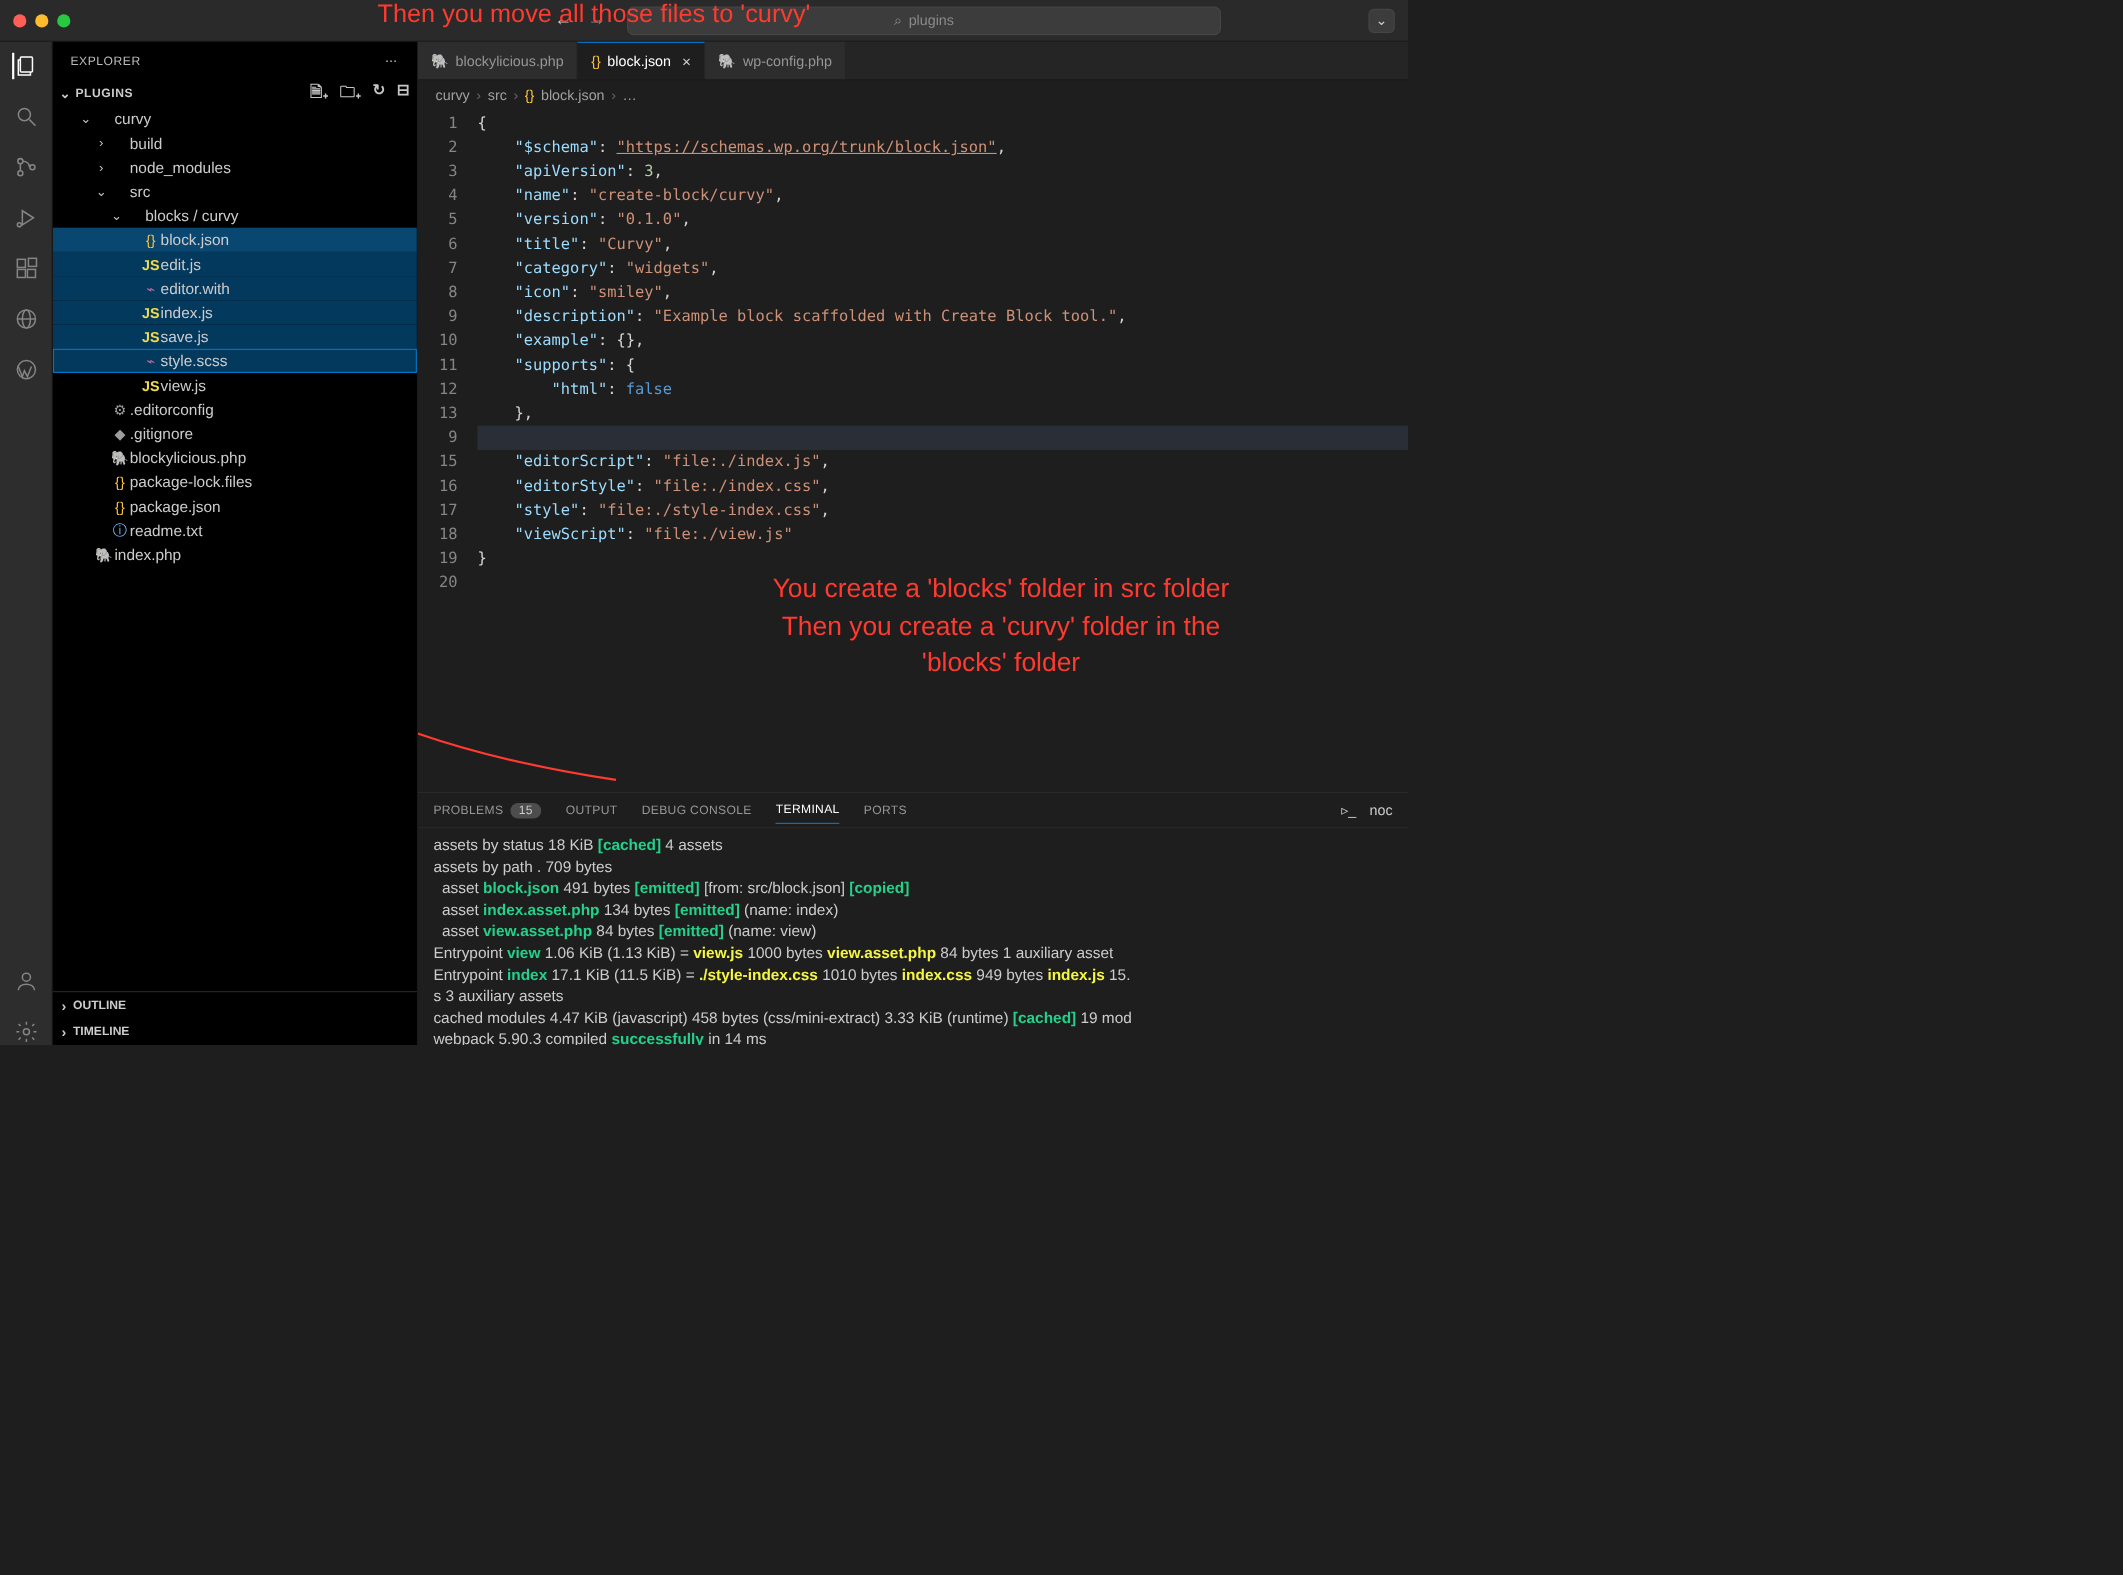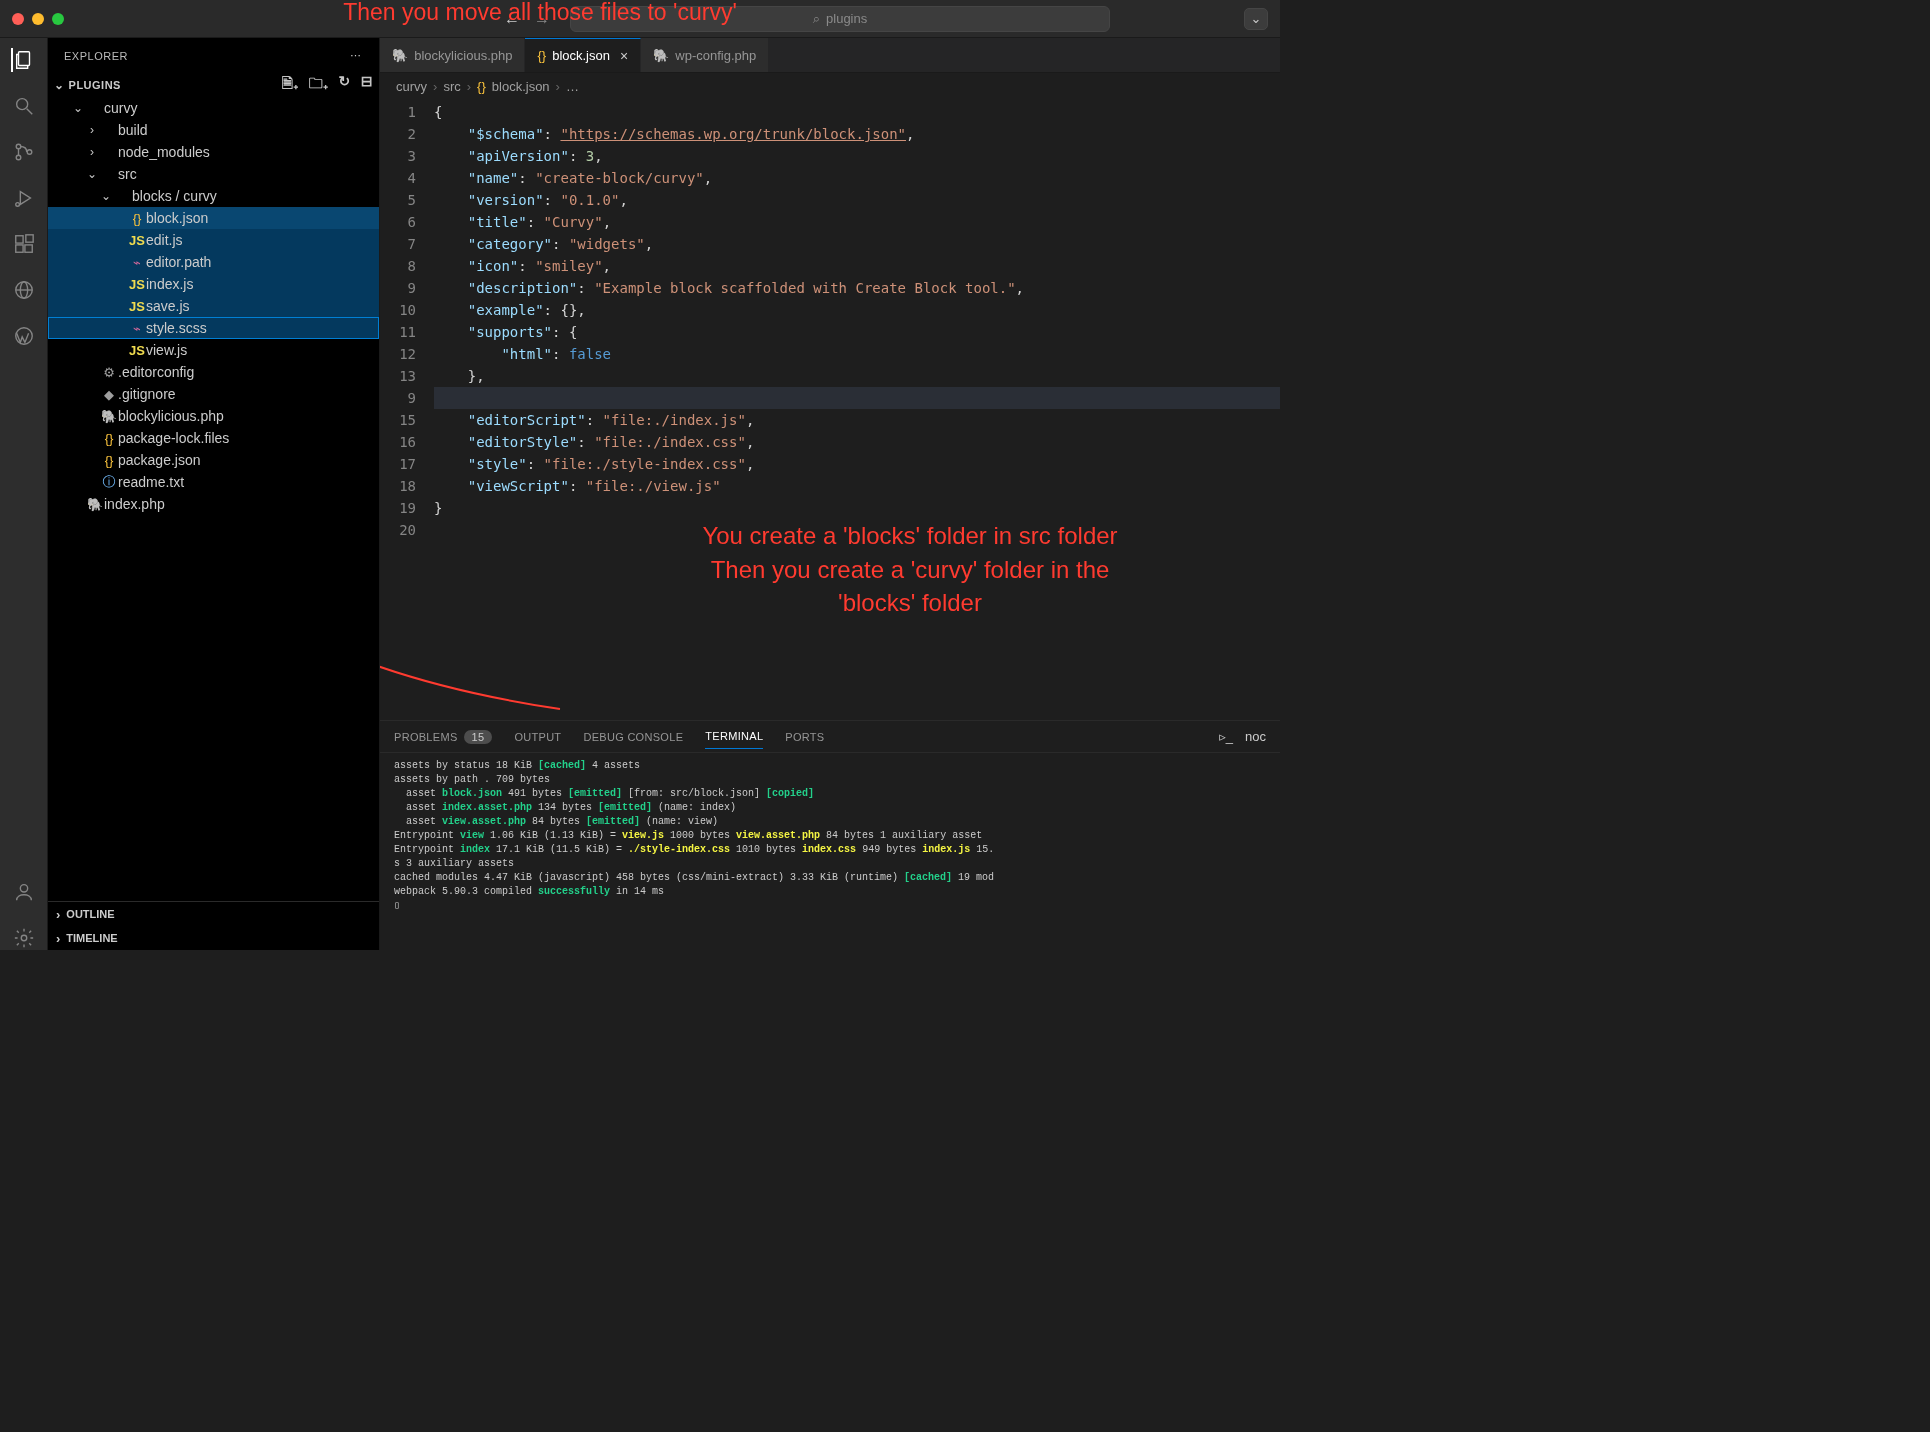--- a/index.html
+++ b/index.html
@@ -209,22 +209,22 @@
   color: #969696;
   border-bottom: 1px solid #2a2a2a;
 }
 .panel-tabs .ptab { cursor: pointer; letter-spacing: 0.3px; }
 .panel-tabs .ptab.active { color: #fff; border-bottom: 1px solid #0078d4; padding-bottom: 6px; margin-top: 6px; }
 .panel-tabs .badge { background: #4d4d4d; color:#ccc; border-radius:10px; padding: 1px 8px; font-size:11px; margin-left: 6px; }
 .panel-tabs .ptools { margin-left:auto; display:flex; gap:12px; color:#ccc; font-size:13px; }
 .terminal {
   flex: 1;
   padding: 6px 14px;
-  font-family: Liberation Mono, monospace;
-  font-size: 10px;
+  font-family: Liberation Sans, sans-serif;
+  font-size: 14px;
   color: #ccc;
   line-height: 1.4;
   overflow: hidden;
   white-space: pre;
 }
 .g { color: #23d18b; font-weight: bold; }
 .y { color: #f5f543; font-weight: bold; }
 svg { display: block; }
 </style>
 </head>
@@ -358,21 +358,21 @@
           <span class="label">block.json</span>
         </div>
         <div class="tree-row selhl" style="padding-left: 64px;">
           <span class="twist"></span>
           <span class="ficon ic-js">JS</span>
           <span class="label">edit.js</span>
         </div>
         <div class="tree-row selhl" style="padding-left: 64px;">
           <span class="twist"></span>
           <span class="ficon ic-scss">⌁</span>
-          <span class="label">editor.path</span>
+          <span class="label">editor.with</span>
         </div>
         <div class="tree-row selhl" style="padding-left: 64px;">
           <span class="twist"></span>
           <span class="ficon ic-js">JS</span>
           <span class="label">index.js</span>
         </div>
         <div class="tree-row selhl" style="padding-left: 64px;">
           <span class="twist"></span>
           <span class="ficon ic-js">JS</span>
           <span class="label">save.js</span>

